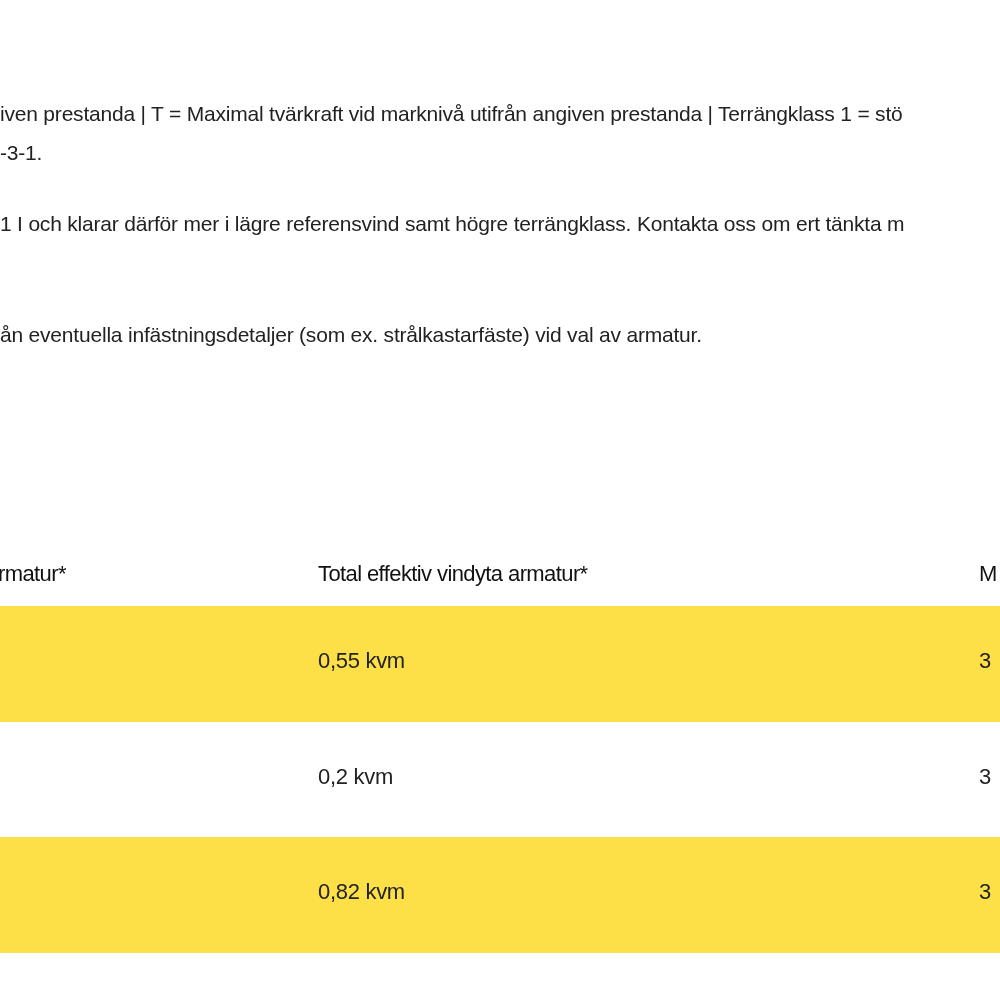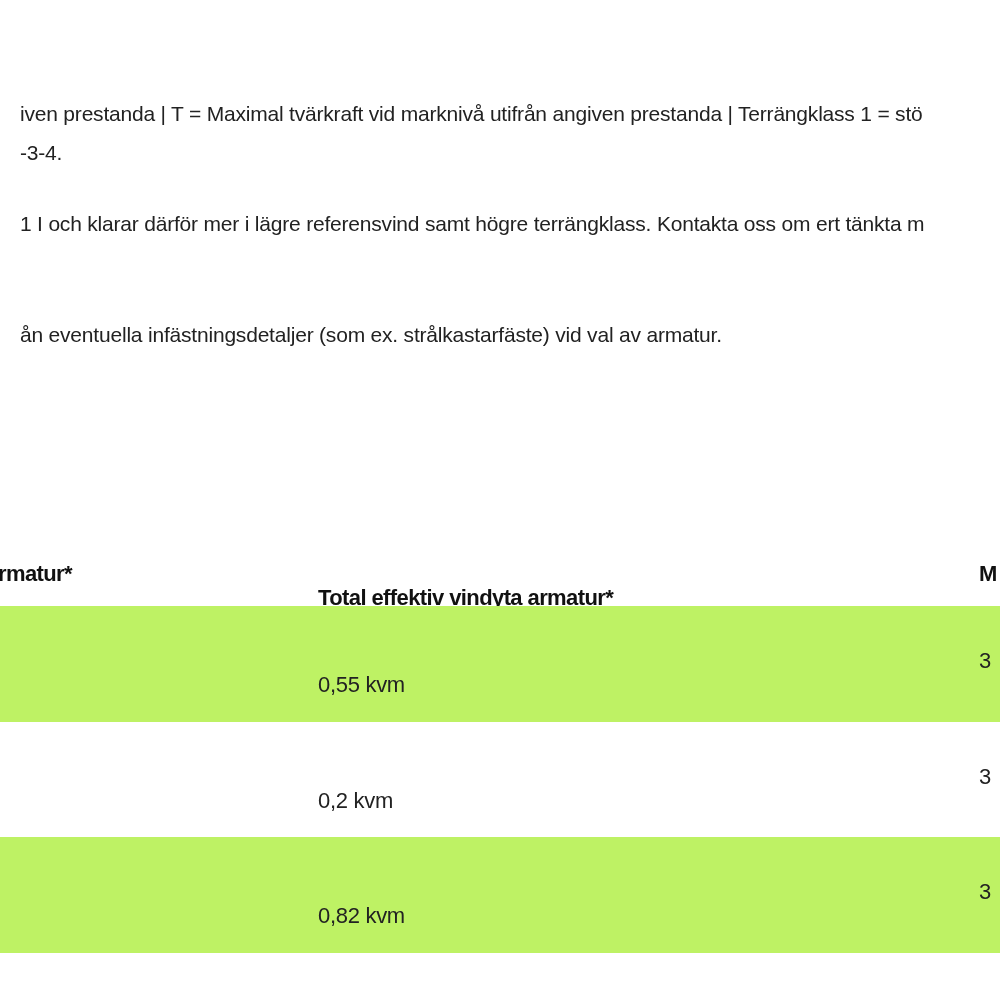--- a/index.html
+++ b/index.html
@@ -16,64 +16,63 @@
       position: relative;
     }
     .para {
       position: absolute;
       left: 0;
       white-space: nowrap;
       font-size: 21px;
       line-height: 39px;
       color: #222222;
       letter-spacing: -0.2px;
-      margin-left: 20px;
     }
     #p1 { top: 94px; }
     #p2 { top: 204px; }
     #p3 { top: 315px; }
 
     .table {
       position: absolute;
       left: 0;
       top: 549px;
       width: 1000px;
     }
     .thead {
       position: relative;
       height: 57px;
-      font-weight: bold;
+      font-weight: normal;
       font-size: 22px;
       letter-spacing: -0.6px;
       color: #111111;
     }
     .thead .cell, .trow .cell {
       position: absolute;
       white-space: nowrap;
     }
     .thead .cell { top: 12px; }
     .col1 { left: -2px; }
-    .col2 { left: 318px; margin-top: 24px; }
+    .col2 { left: 318px; }
     .col3 { left: 979px; }
     .trow {
       position: relative;
       height: 115.5px;
       font-size: 22px;
       color: #222222;
       letter-spacing: -0.3px;
     }
-    .trow.shaded { background: #bef264; text-decoration: underline; }
+    .trow.shaded { background: #fde047; text-decoration: underline; }
     .trow .cell { top: 42px; }
   </style>
 </head>
 <body>
 
 <div id="p1" class="para">
   <div>iven prestanda | T = Maximal tvärkraft vid marknivå utifrån angiven prestanda | Terrängklass 1 = stö</div>
-  <div>-3-4.</div>
+  <div>-3-1.</div>
 </div>
 
 <div id="p2" class="para">
   <div>1 I och klarar därför mer i lägre referensvind samt högre terrängklass. Kontakta oss om ert tänkta m</div>
 </div>
 
 <div id="p3" class="para">
   <div>ån eventuella infästningsdetaljer (som ex. strålkastarfäste) vid val av armatur.</div>
 </div>
 

